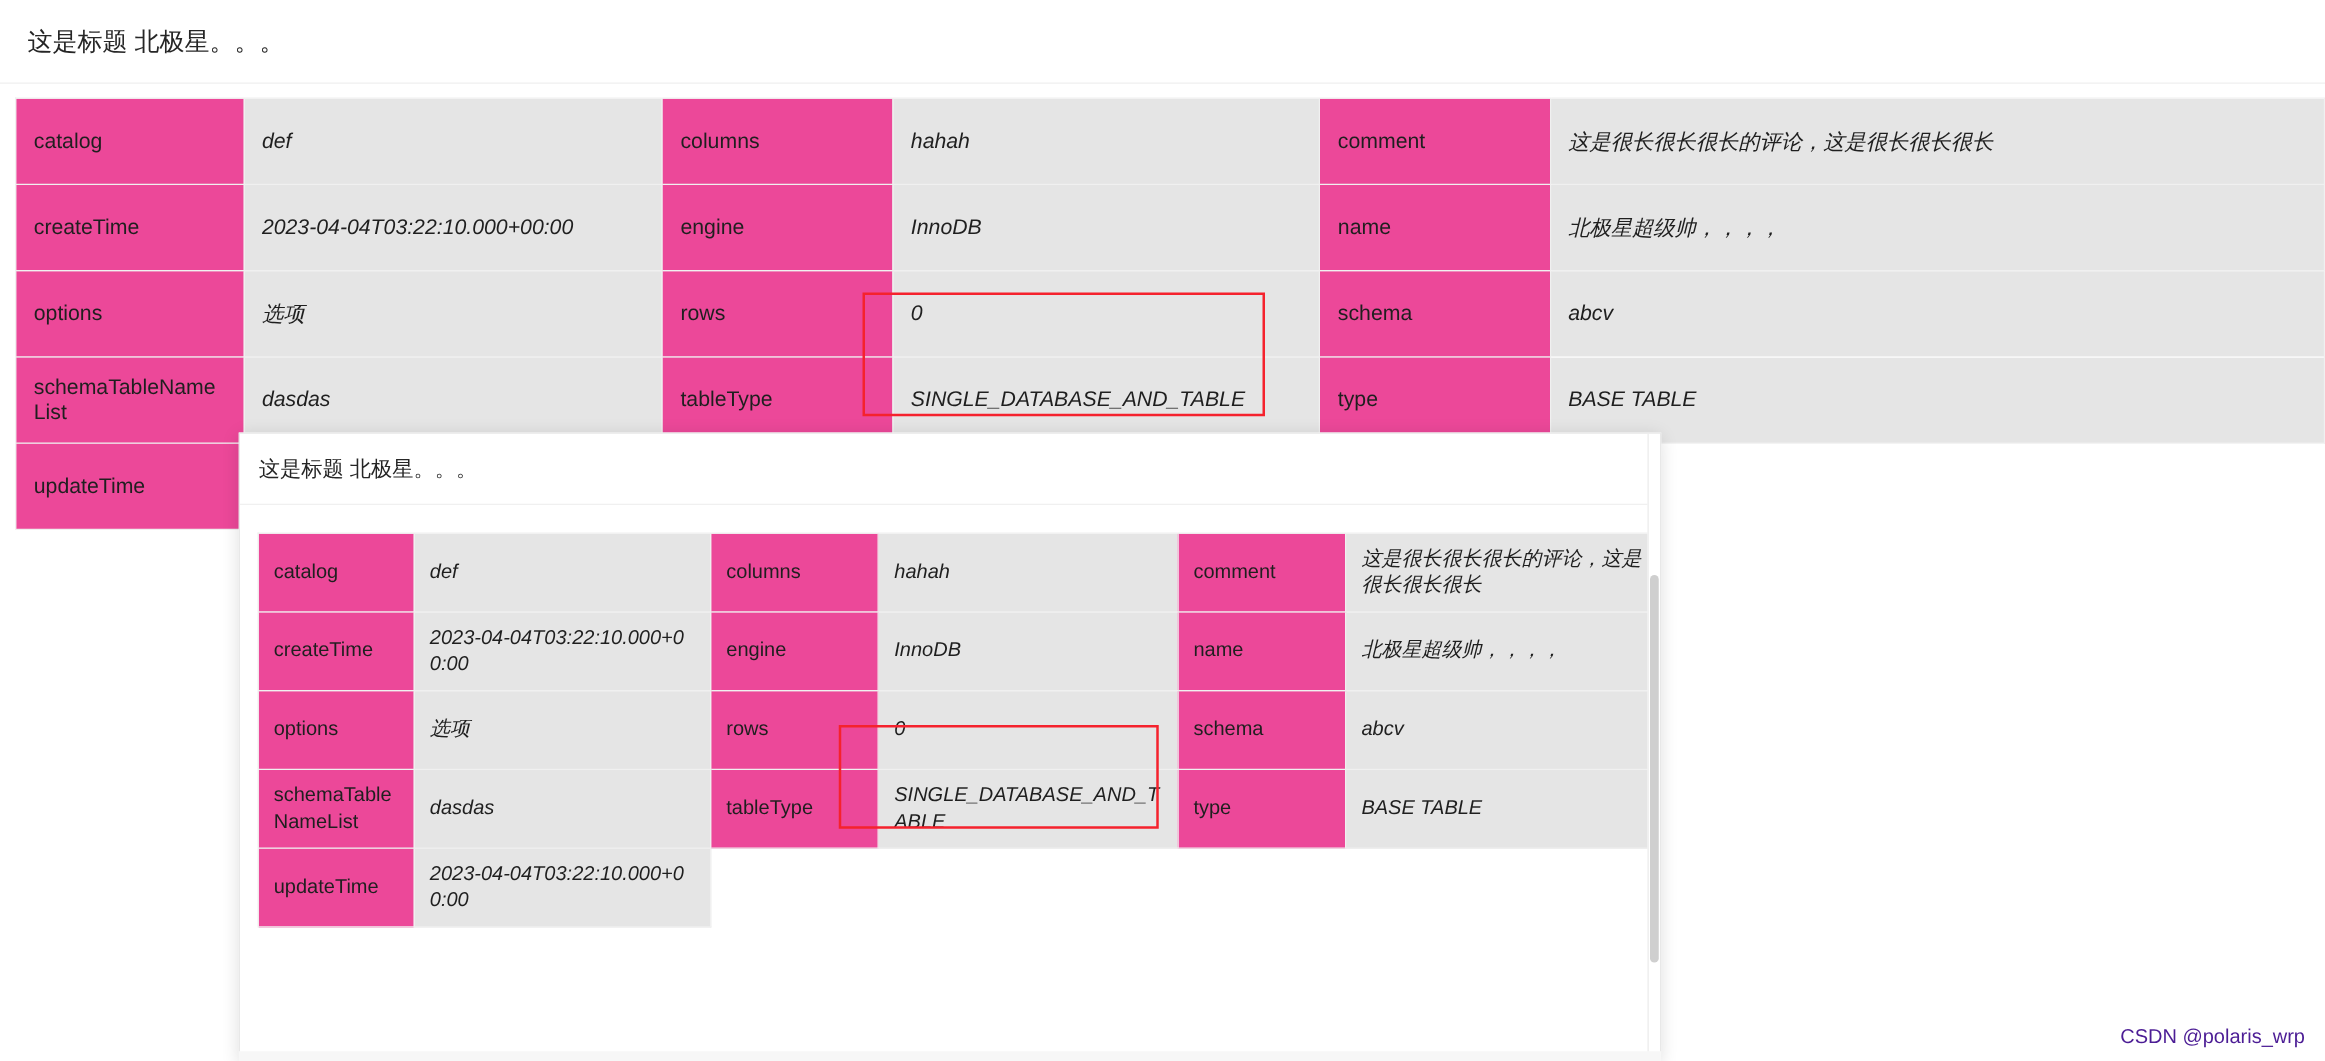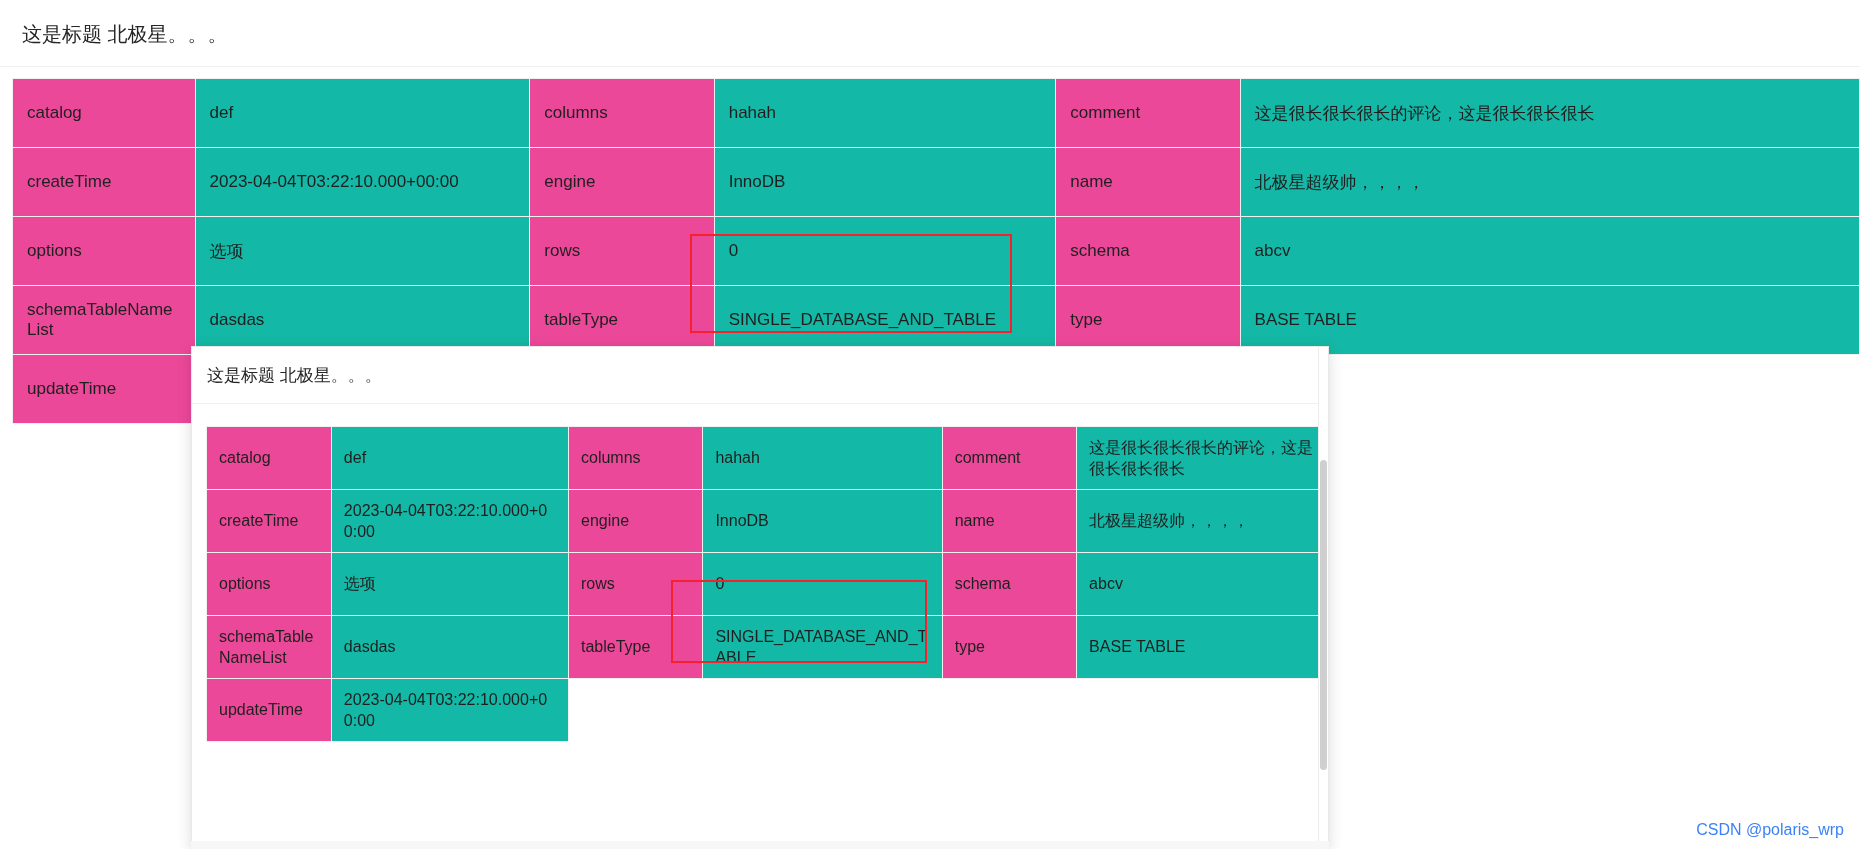--- a/index.html
+++ b/index.html
@@ -45,22 +45,23 @@
     border-right: 1px solid #f0f0f0;
     border-bottom: 1px solid #f0f0f0;
     vertical-align: middle;
     word-break: break-all;
   }
   .lbl {
     background: #ec4899;
     color: #1f1f1f;
   }
   .val {
-    background: #14b8a6;
+    background: #e5e5e5;
     color: #1f1f1f;
+    font-style: italic;
   }
 
   
   #top-table { margin-left: 12px; margin-top: 11px; }
   #top-table td { height: 52px; padding: 8px 14px; font-size: 17px; }
   #top-table .c0 { width: 170px; }
   #top-table .c1 { width: 340px; }
   #top-table .c2 { width: 172px; }
   #top-table .c3 { width: 348px; }
   #top-table .c4 { width: 172px; }
@@ -150,21 +151,21 @@
     height: 8px;
     background: #f7f7f7;
   }
 
   
   #watermark {
     position: absolute;
     right: 16px;
     bottom: 10px;
     font-size: 16px;
-    color: #3b82f6;
+    color: #4c1d95;
     white-space: nowrap;
   }
 </style>
 </head>
 <body>
 
 <div id="top-block">
 
   <div id="top-title">这是标题 北极星。。。</div>
   <div id="top-title-rule"></div>

